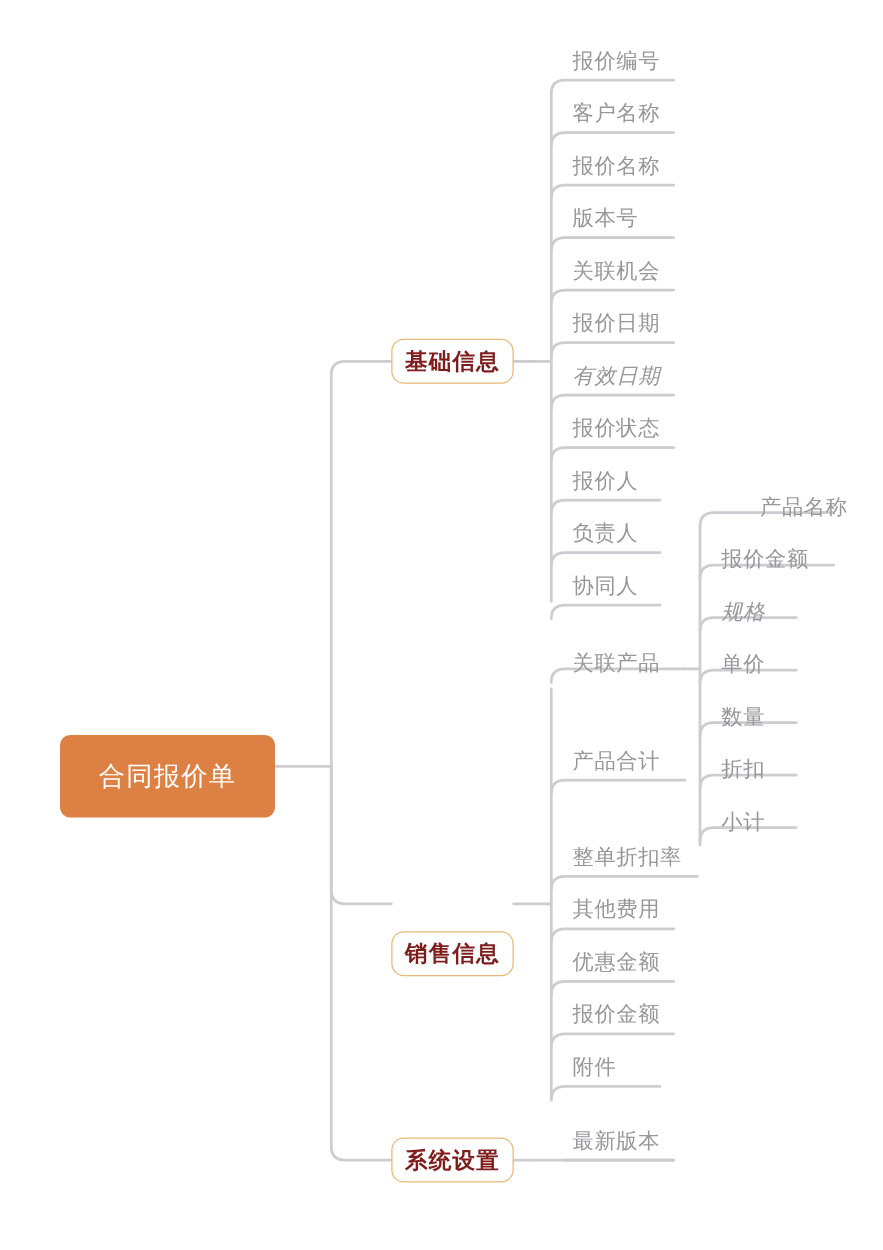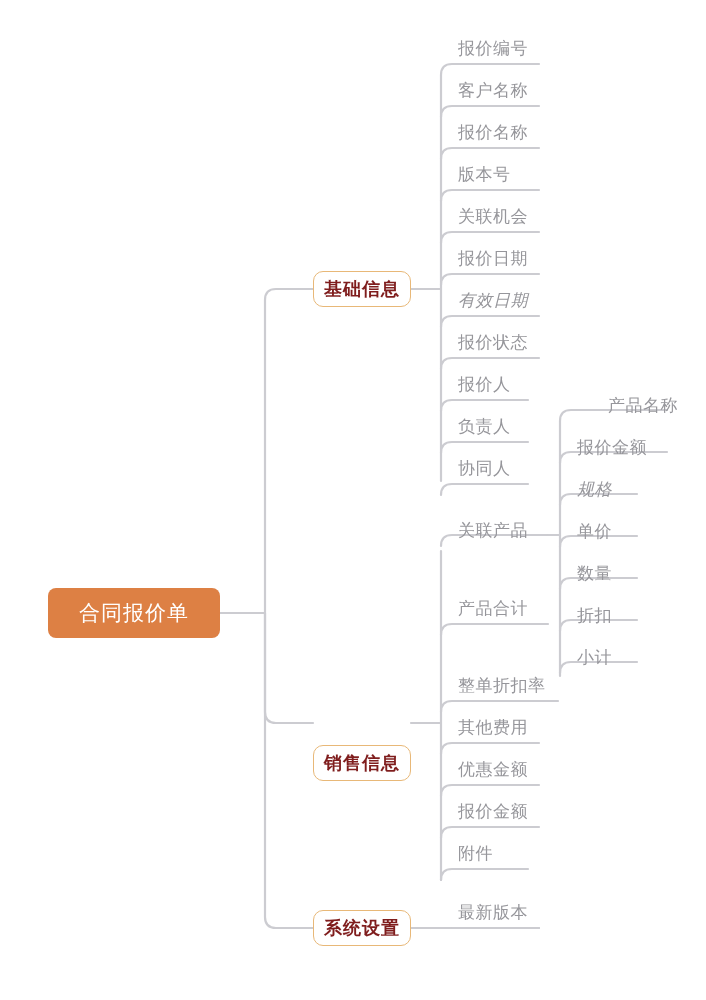--- a/index.html
+++ b/index.html
@@ -36,21 +36,21 @@
     color: #ffffff;
     border-radius: 8px;
     font-size: 21px;
     letter-spacing: 1px;
     display: flex;
     align-items: center;
     justify-content: center;
     left: 48px;
     top: 588px;
     width: 172px;
-    height: 50px;
+    height: 66px;
   }
   
   .branch-node {
     background: #ffffff;
     color: #7f1d1d;
     border: 1.6px solid #E8B878;
     border-radius: 10px;
     font-size: 18px;
     font-weight: bold;
     letter-spacing: 1px;

